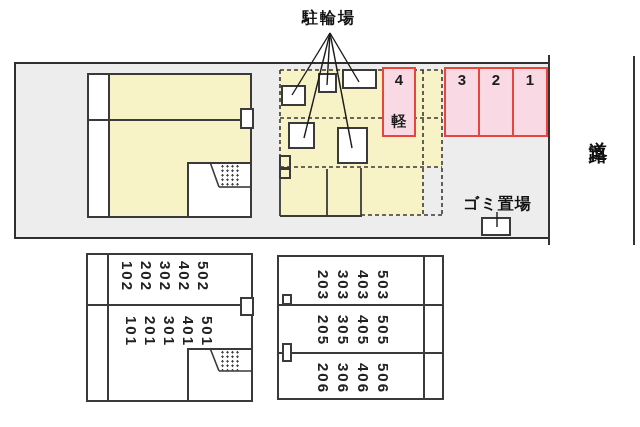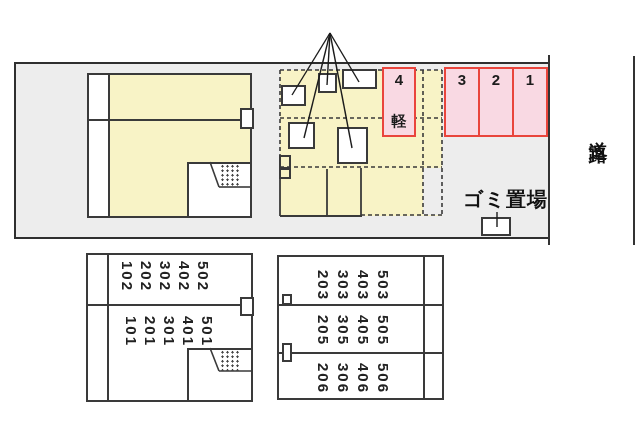--- a/index.html
+++ b/index.html
@@ -28,21 +28,21 @@
        display:flex;flex-direction:column;justify-content:space-between;align-items:center;
        padding:2px 0 4px;font-size:15px;font-weight:700;}
   .pblock{left:444px;top:67px;width:104px;height:70px;background:#f9d9e3;border:2px solid #e9453c;display:flex;}
   .pcell{flex:1;display:flex;justify-content:center;align-items:flex-start;padding-top:2px;
          font-size:15px;font-weight:700;}
   .pcell + .pcell{border-left:2px solid #e9453c;}
   
   .lbl{position:absolute;font-weight:700;white-space:nowrap;color:#111;}
   .lbl-bike{left:302px;top:8px;font-size:16px;letter-spacing:2px;}
   .lbl-parking{left:469px;top:152px;font-size:16px;letter-spacing:2px;}
-  .lbl-garbage{left:463px;top:186px;font-size:20px;letter-spacing:1px;}
+  .lbl-garbage{left:463px;top:194px;font-size:16px;letter-spacing:1px;}
   .lbl-road{left:585px;top:127px;font-size:19px;letter-spacing:3px;writing-mode:vertical-rl;}
   
   .gbox{left:481px;top:217px;width:30px;height:19px;background:#fff;border:2px solid #3a3a3a;}
   
   .blockL{left:86px;top:253px;width:167px;height:149px;border:2px solid #3a3a3a;background:#fff;}
   .blockR{left:277px;top:255px;width:167px;height:145px;border:2px solid #3a3a3a;background:#fff;}
   .room-num{position:absolute;width:44px;height:15px;margin-left:-22px;margin-top:-8px;
             text-align:center;font-size:15px;font-weight:600;letter-spacing:2px;line-height:15px;
             transform:rotate(90deg);color:#222;}
   .stair-dots{position:absolute;background-image:radial-gradient(circle,#444 1px,transparent 1.3px);
@@ -128,20 +128,21 @@
     </g>
     <g stroke="#3a3a3a" stroke-width="1.6" fill="none">
       <path d="M210,162 L219,187"></path>
       <path d="M219,187 H251"></path>
       <path d="M210,348 L219,371"></path>
       <path d="M219,371 H252"></path>
     </g>
     <path d="M497,212 V227" stroke="#1c1c1c" stroke-width="1.4" fill="none"></path>
   </svg>
 
+  <div class="lbl lbl-bike">駐輪場</div>
   <div class="lbl lbl-garbage">ゴミ置場</div>
   <div class="lbl lbl-road">道路</div>
 
   <div class="abs blockL">
     <div class="vline" style="left:19px;"></div>
     <div class="hline" style="top:49px;"></div>
     <div class="stairs" style="left:99px;top:93px;right:0;bottom:0;"></div>
     <div class="smallbox" style="left:152px;top:42px;width:14px;height:19px;"></div>
   </div>
 

